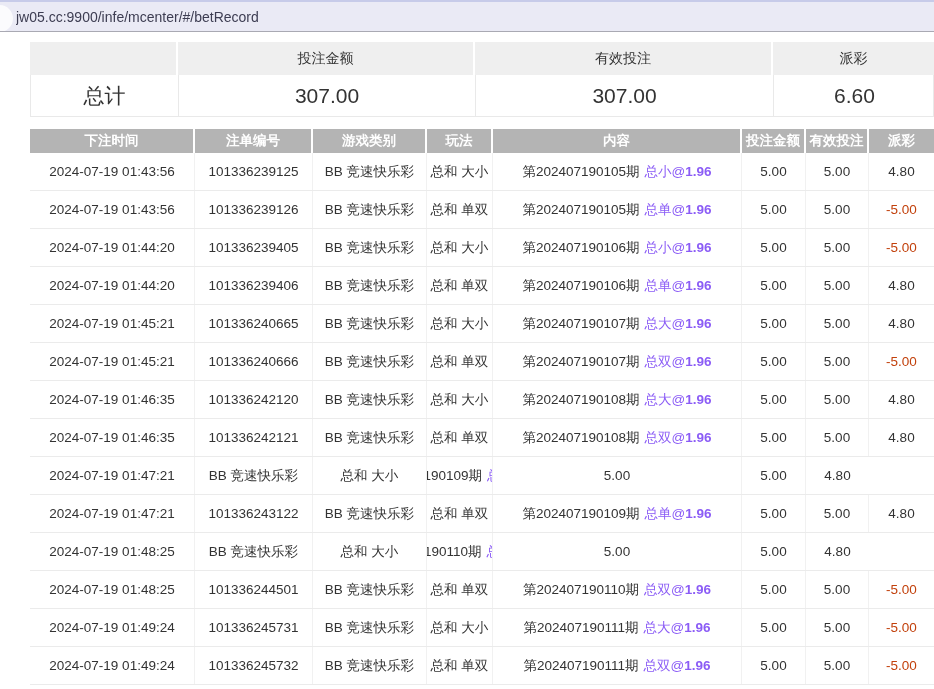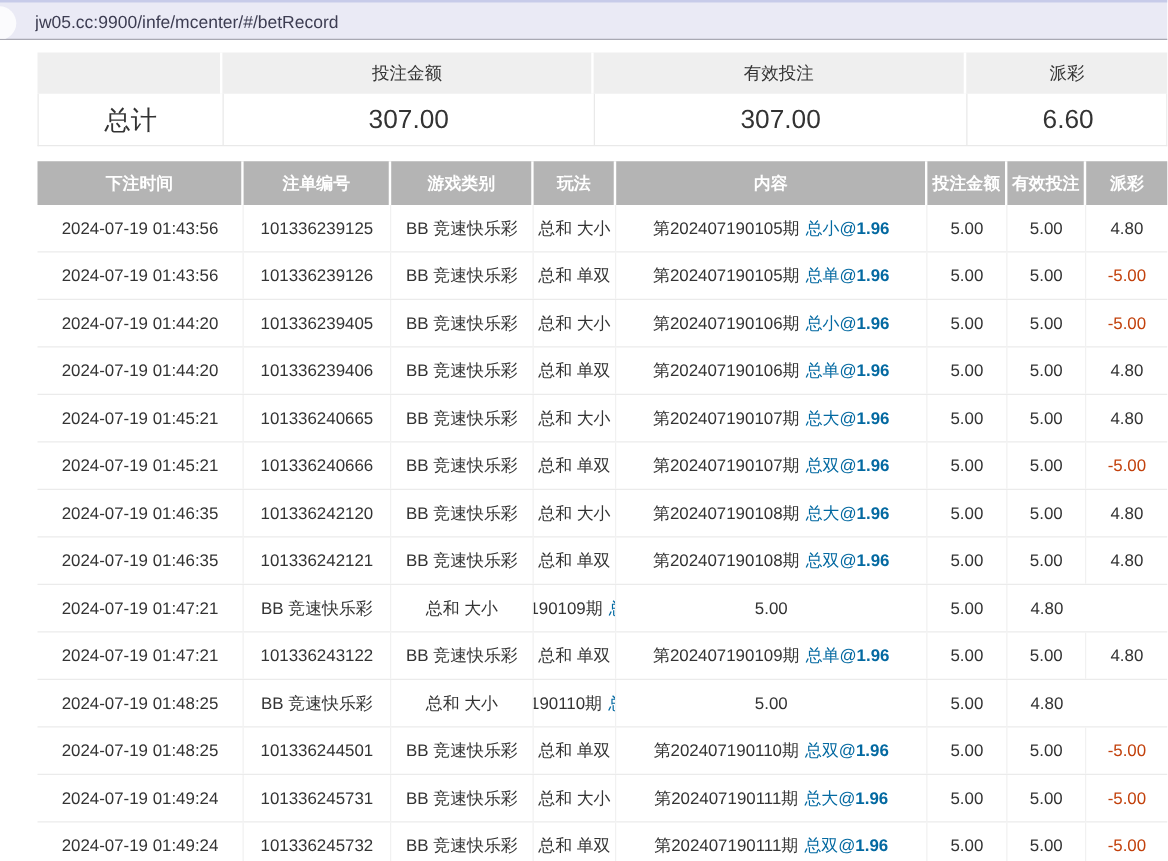--- a/index.html
+++ b/index.html
@@ -8,21 +8,21 @@
 
   
   .addressbar {
     position: relative;
     height: 32px;
     background: #eaeaf5;
     border-top: 2px solid #c7cbe9;
     border-bottom: 1px solid #a9a9b3;
     display: flex;
     align-items: center;
-    padding-left: 28px;
+    padding-left: 16px;
     overflow: hidden;
   }
   .addressbar .url-circle {
     position: absolute;
     left: -14px; top: 3px;
     width: 27px; height: 27px;
     border-radius: 50%;
     background: #fbfbfd;
   }
   .addressbar .url-text {
@@ -61,40 +61,40 @@
   .s-row .cell:last-child { border-right: none; }
 
   
   .bet-table { width: 904px; }
   .t-header { display: grid; grid-template-columns: 165px 118px 114px 66px 249px 64px 63px 65px; }
   .t-header .cell {
     background: #b4b4b4;
     color: #fff;
     font-weight: bold;
     font-size: 13.5px;
-    height: 35px;
+    height: 24px;
     display: flex; align-items: center; justify-content: center;
     border-right: 2px solid #fff;
   }
   .t-header .cell:last-child { border-right: none; }
   .t-body .row {
     display: grid; grid-template-columns: 165px 118px 114px 66px 249px 64px 63px 65px;
     height: 38px;
     border-bottom: 1px solid #ebebeb;
   }
   .t-body .cell {
     display: flex; align-items: center; justify-content: center;
     font-size: 13.5px;
     color: #333;
     border-right: 1px solid #f1f1f1;
     white-space: nowrap;
     overflow: hidden;
   }
   .t-body .cell:last-child { border-right: none; }
-  .t-body .col-content .red { color: #0369a1; margin-left: 5px; }
+  .t-body .col-content .red { color: #8b5cf6; margin-left: 5px; }
   .t-body .col-content .red b { font-weight: bold; }
   .t-body .cell.neg { color: #c2410c; }
 </style>
 </head>
 <body>
 
 <div class="addressbar">
   <span class="url-circle"></span>
   <input class="url-text" readonly="" value="jw05.cc:9900/infe/mcenter/#/betRecord" style="">
 </div>

